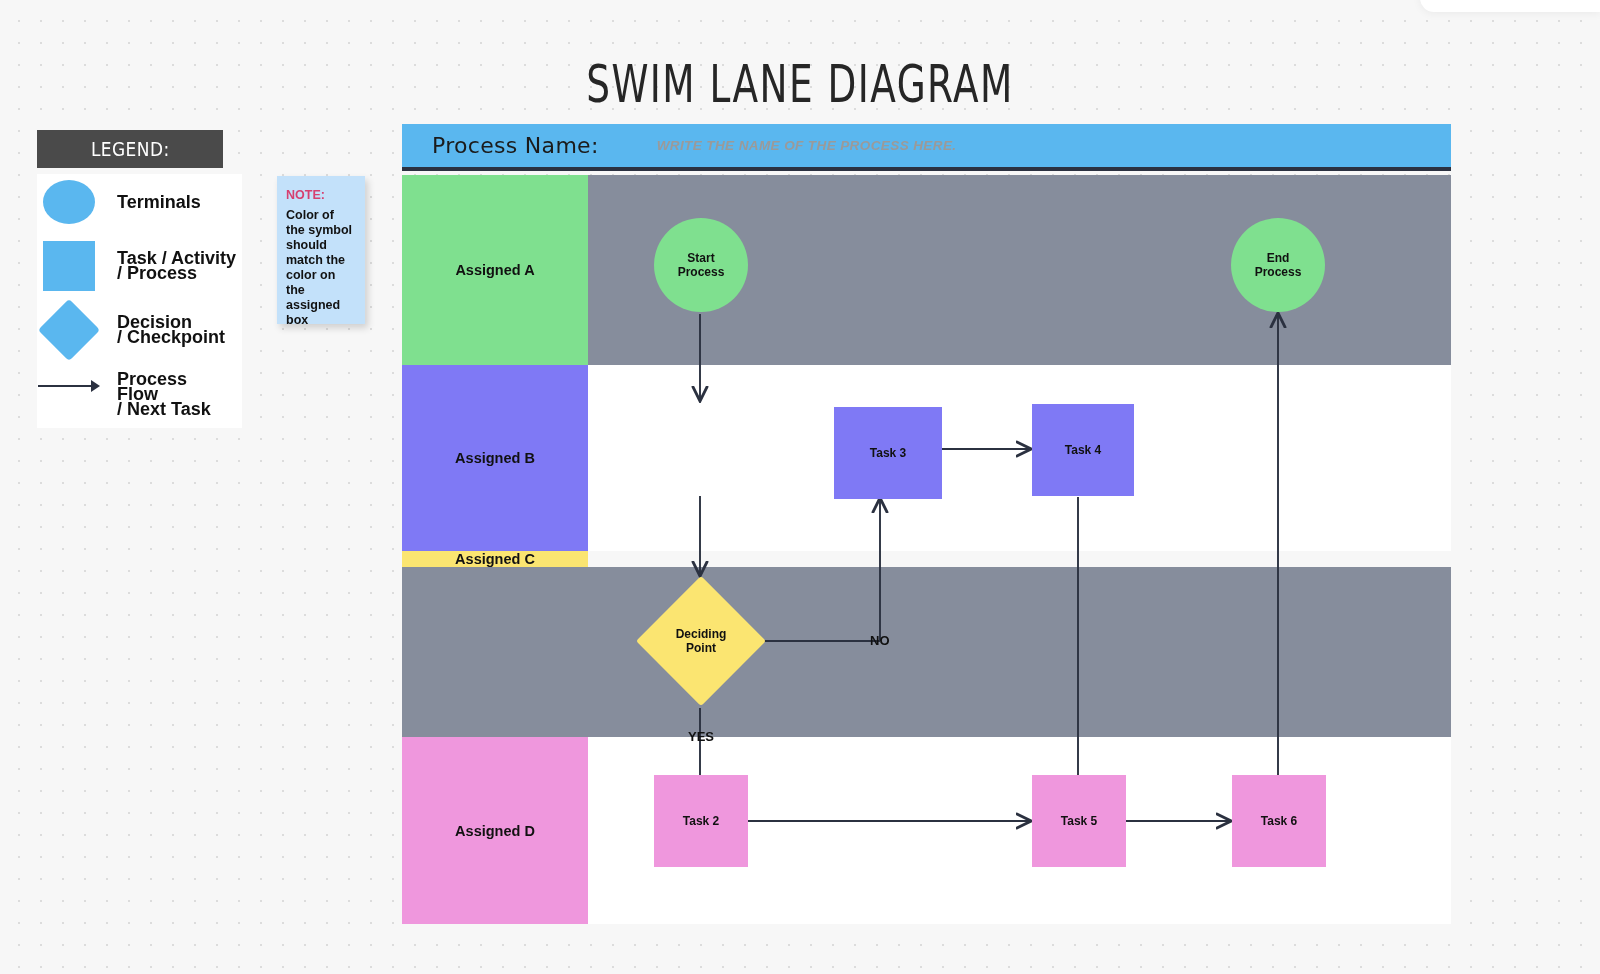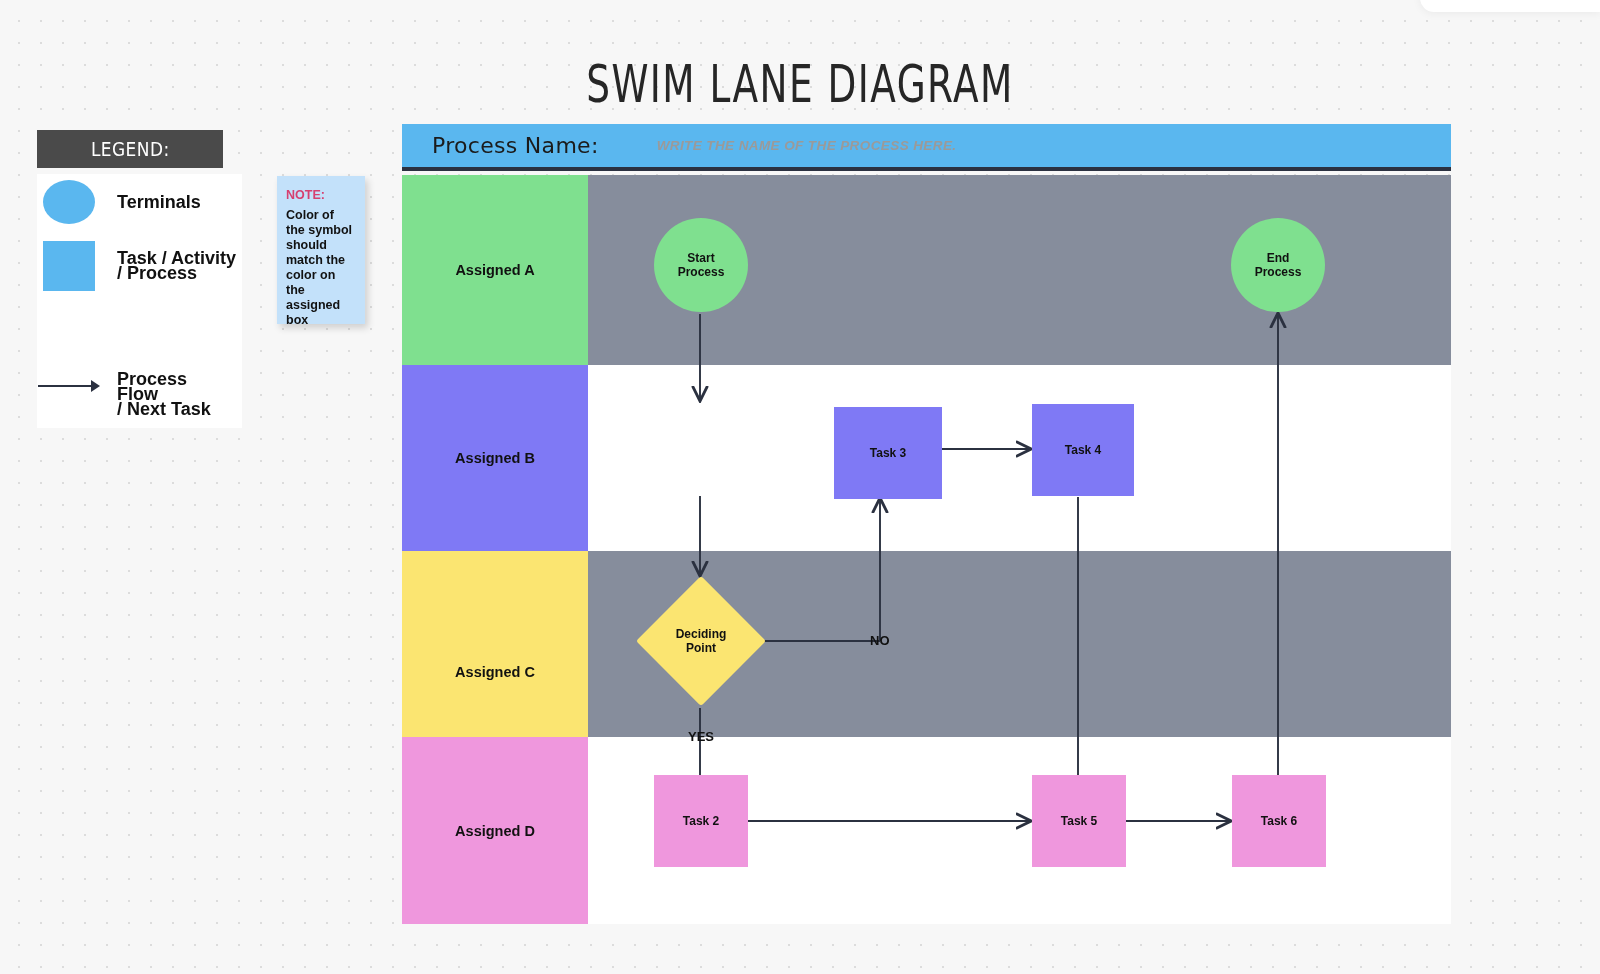--- a/index.html
+++ b/index.html
@@ -131,20 +131,29 @@
   <div class="legend-row" style="left:0;top:67px;">
     <div class="lg-sym">
         <div class="sym-rect"></div>
       </div>
     <div class="lg-label">
       <div>Task / Activity</div>
       <div>/ Process</div>
     </div>
   </div>
 
+  <div class="legend-row" style="left:0;top:134px;">
+    <div class="lg-sym">
+        <div class="sym-diamond"></div>
+      </div>
+    <div class="lg-label">
+      <div>Decision</div>
+      <div>/ Checkpoint</div>
+    </div>
+  </div>
 
   <div class="legend-row" style="left:0;top:198px;align-items:flex-start;">
     <div class="lg-sym" style="padding-top:8px;">
       <div class="sym-arrow">
           <div class="ln"></div>
           <div class="hd"></div>
         </div>
     </div>
     <div class="lg-label">
       <div>Process</div>
@@ -168,21 +177,21 @@
 
   <div class="lanes">
     <div class="lane" style="top:0;height:190px;">
       <div class="lane-label" style="background:#7fe08f;">Assigned A</div>
       <div class="lane-body" style="background:#868d9c;"></div>
     </div>
     <div class="lane" style="top:190px;height:186px;">
       <div class="lane-label" style="background:#7f79f5;">Assigned B</div>
       <div class="lane-body" style="background:#ffffff;"></div>
     </div>
-    <div class="lane" style="top:376px;height:242px;">
+    <div class="lane" style="top:376px;height:242px;flex-direction:column;">
       <div class="lane-label" style="background:#fbe571;">Assigned C</div>
       <div class="lane-body" style="background:#868d9c;"></div>
     </div>
     <div class="lane" style="top:562px;height:187px;">
       <div class="lane-label" style="background:#ef97dd;">Assigned D</div>
       <div class="lane-body" style="background:#ffffff;"></div>
     </div>
   </div>
 
   <div class="flow">

